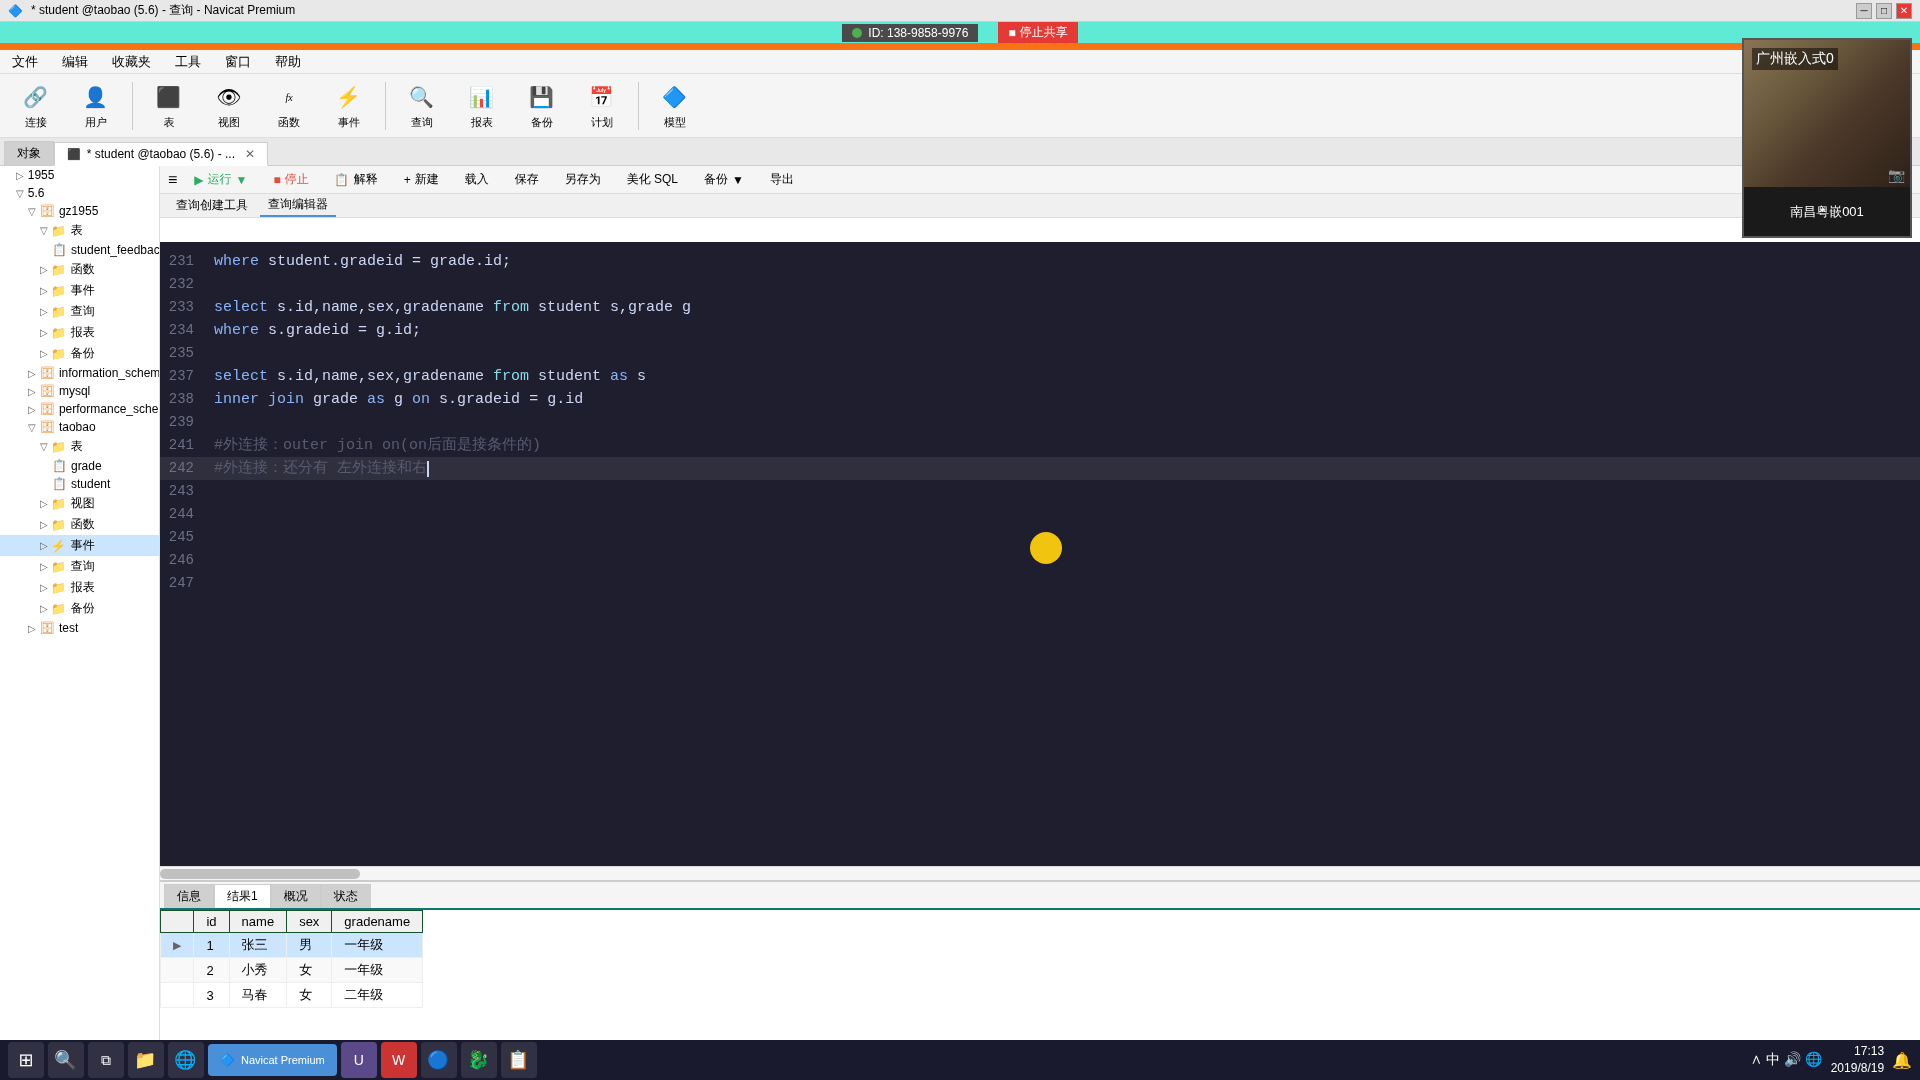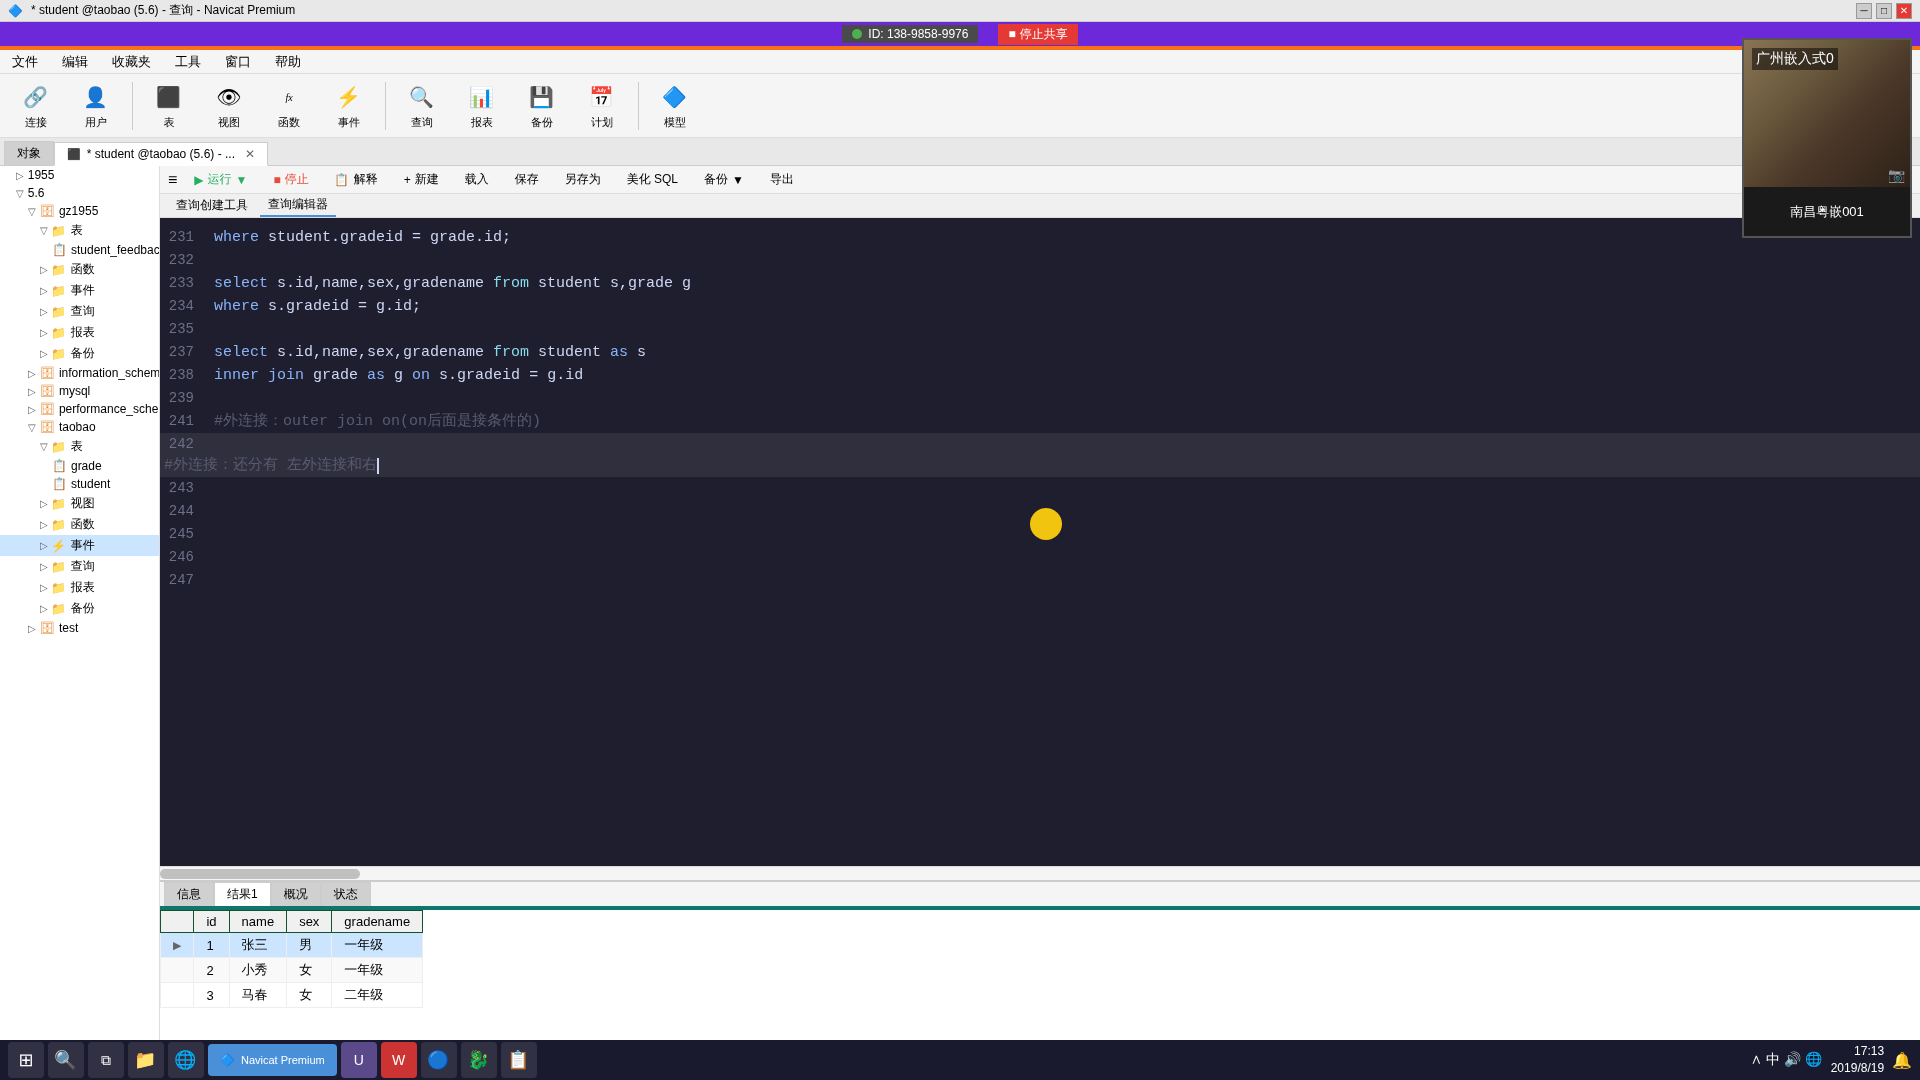--- a/index.html
+++ b/index.html
@@ -16,25 +16,25 @@
       border-bottom: 1px solid #ccc;
       font-size: 12px;
     }
     .title-bar-left { display: flex; align-items: center; gap: 8px; }
     .title-bar-right { display: flex; gap: 4px; }
     .title-btn { width: 16px; height: 16px; background: #ccc; border: 1px solid #999; cursor: pointer; font-size: 10px; display: flex; align-items: center; justify-content: center; }
 
     
     .top-bar {
       height: 28px;
-      background: #6d28d9;
+      background: #5eead4;
       display: flex;
       align-items: center;
       justify-content: center;
-      border-bottom: 4px solid #f97316;
+      border-bottom: 7px solid #f97316;
       gap: 20px;
     }
     .id-badge {
       background: #4a4a4a;
       color: white;
       padding: 2px 10px;
       font-size: 12px;
       display: flex; align-items: center; gap: 6px;
     }
     .green-dot { width: 10px; height: 10px; background: #4caf50; border-radius: 50%; }
@@ -195,21 +195,21 @@
     .line-content {
       flex: 1;
       white-space: pre;
       padding-left: 4px;
     }
 
     
     .kw { color: #89b4fa; } 
     .kw2 { color: #89dceb; }
     .comment { color: #585b70; }
-    .cursor-line { background: rgba(255,255,255,0.08); flex-direction: column; }
+    .cursor-line { background: rgba(255,255,255,0.08); }
 
     
     .cursor { 
       display: inline-block; 
       width: 2px; 
       height: 16px; 
       background: #cdd6f4; 
       animation: blink 1s step-end infinite;
       vertical-align: text-bottom;
     }
@@ -231,21 +231,21 @@
       border-top: 2px solid #ccc;
       background: white;
       display: flex;
       flex-direction: column;
     }
     .bottom-tabs {
       height: 28px;
       background: #f5f5f5;
       display: flex;
       align-items: flex-end;
-      border-bottom: 4px solid #0f766e;
+      border-bottom: 2px solid #0f766e;
       padding-left: 4px;
     }
     .bottom-tab {
       height: 24px; padding: 0 12px; background: #d0d0d0; border: 1px solid #ccc;
       border-bottom: none; cursor: pointer; font-size: 12px; display: flex; align-items: center;
     }
     .bottom-tab.active { background: white; }
 
     .results-table {
       flex: 1;
@@ -618,21 +618,21 @@
       <div class="query-btn">
         <span>导出</span>
       </div>
     </div>
 
     <div class="sub-toolbar">
       <span class="sub-tab">查询创建工具</span>
       <span class="sub-tab" style="border-bottom: 2px solid #4a90d9;">查询编辑器</span>
     </div>
 
-    <div style="flex:1; display:flex; flex-direction:column; overflow:hidden;">
+    <div style="flex:1; display:flex; flex-direction:column; overflow:hidden;margin-top:24px;">
 
       <div class="code-editor" style="flex:1; overflow-y:auto;">
 
         <div class="code-line">
           <span class="line-num">231</span>
           <span class="line-content"><span class="kw">where</span> student.gradeid = grade.id;</span>
         </div>
 
         <div class="code-line">
           <span class="line-num">232</span>

